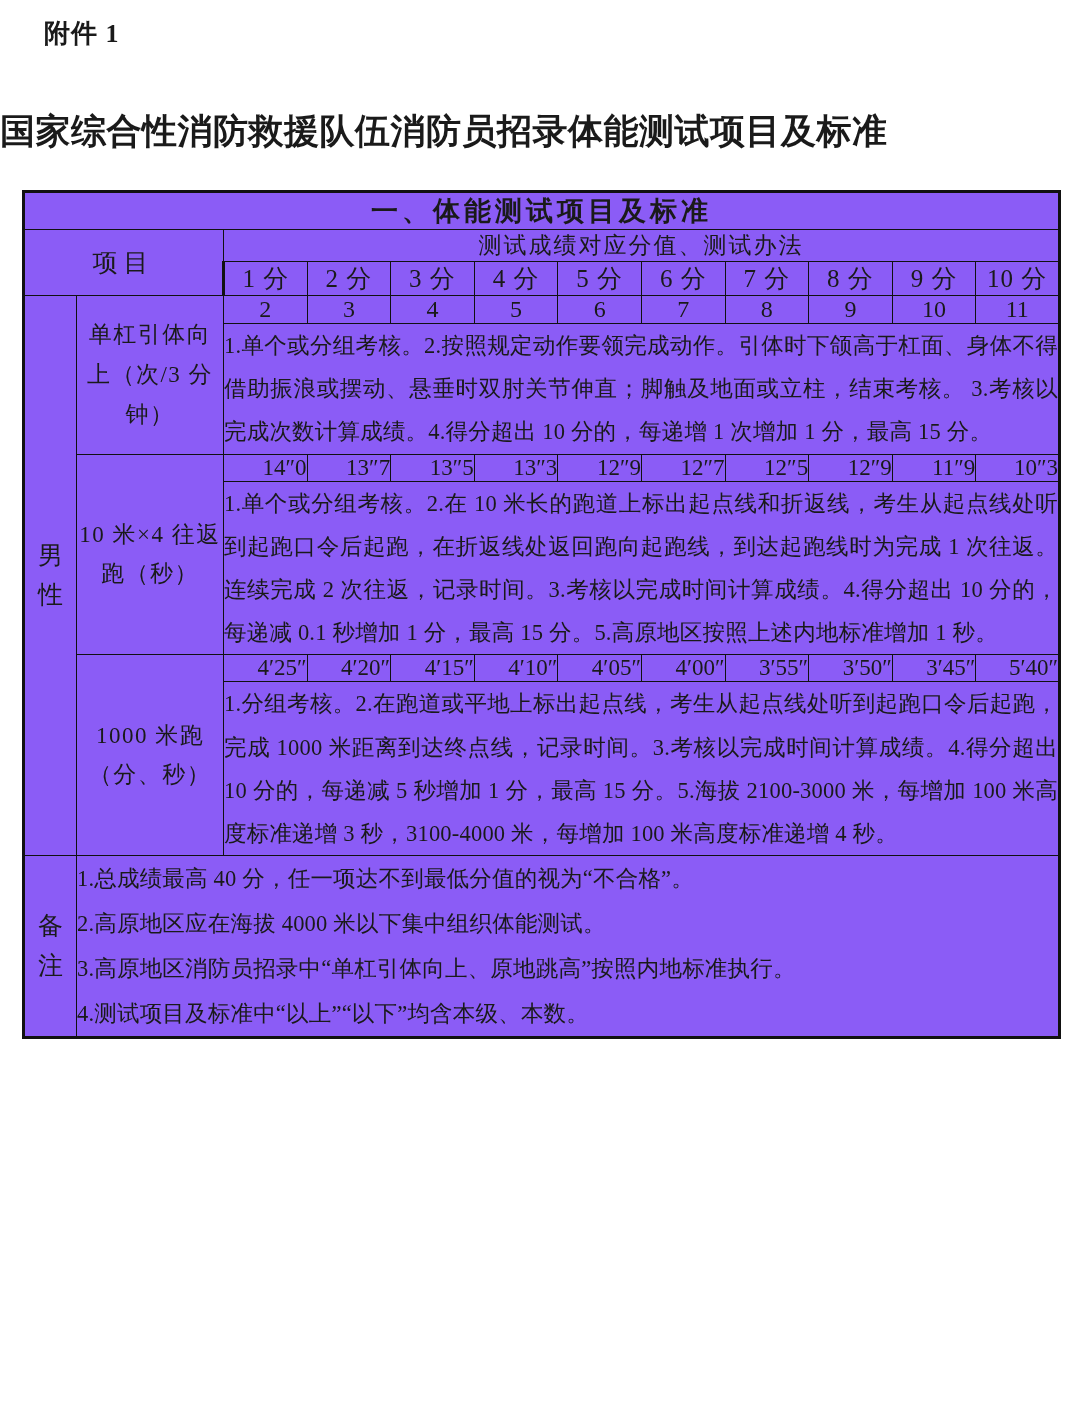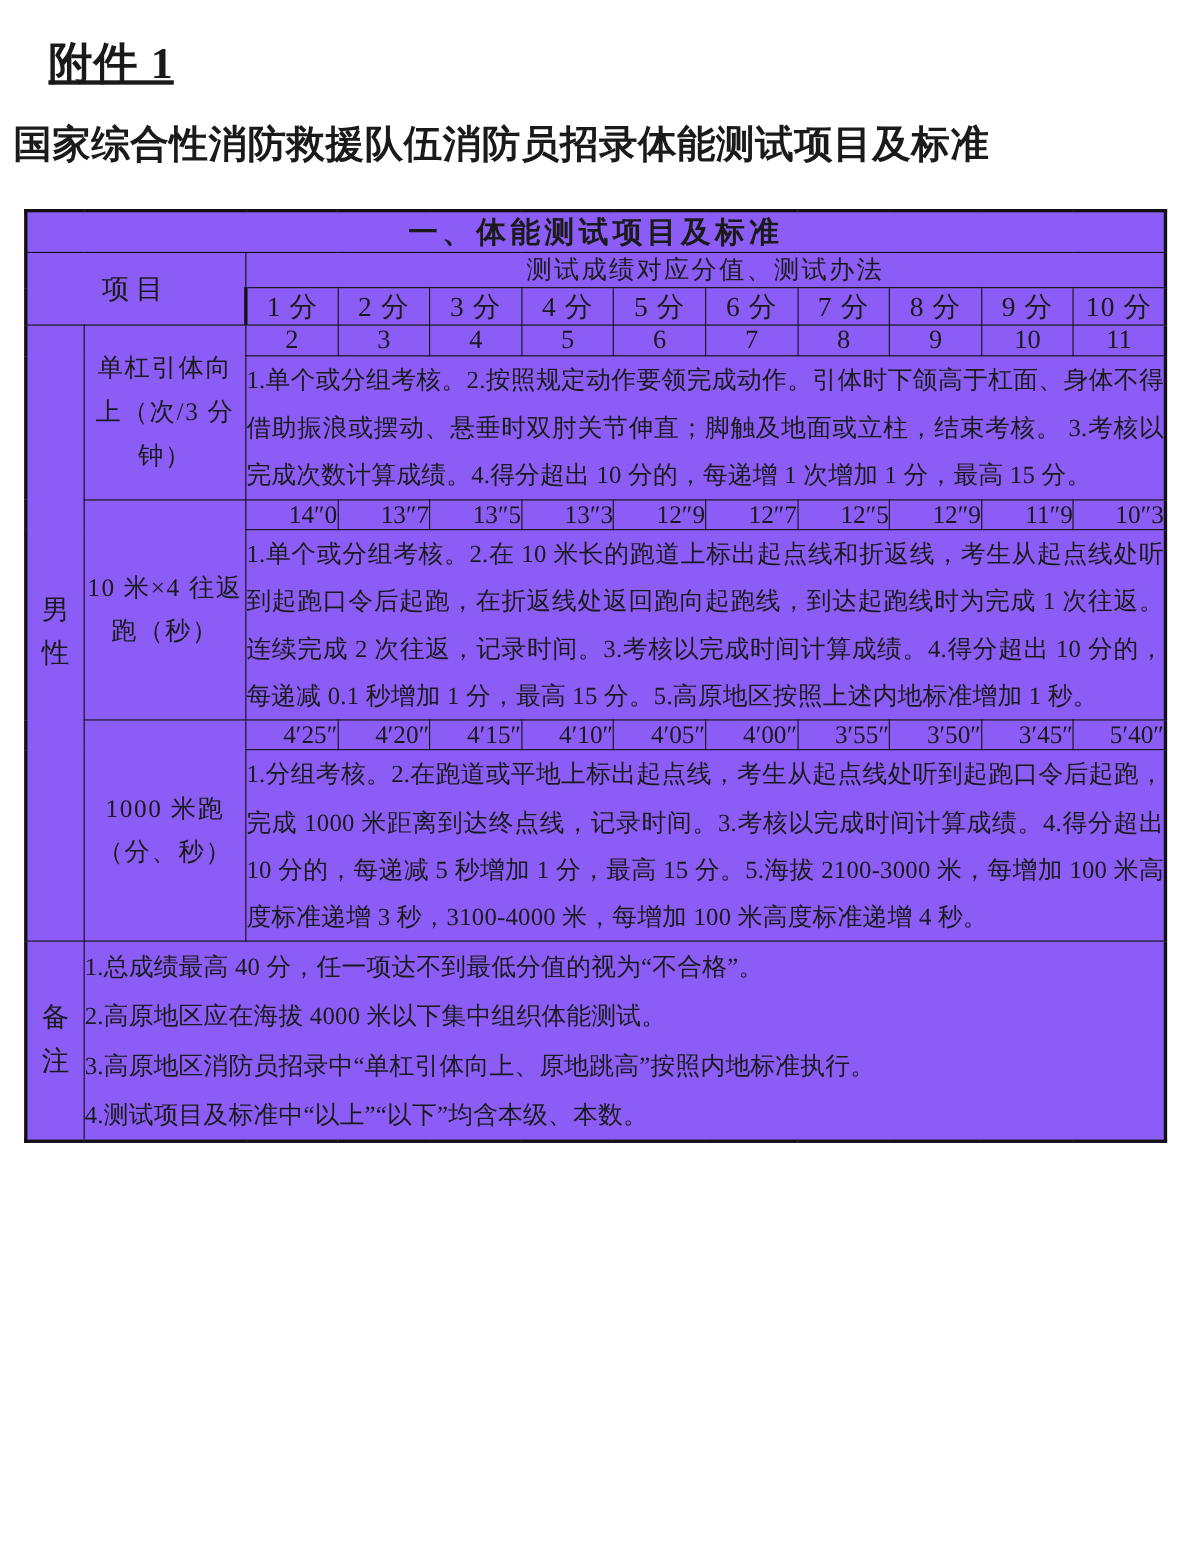--- a/index.html
+++ b/index.html
@@ -14,40 +14,38 @@
     color: #1a1a1a;
     position: relative;
     overflow: hidden;
   }
 
   .page { width: 1080px; height: 1418px; position: relative; padding: 0; }
 
   .attachment-label {
     position: absolute;
     left: 44px;
-    top: 34px;
-    font-size: 40px;
+    top: 18px;
+    font-size: 26px;
     font-weight: 700;
     letter-spacing: 1px;
     line-height: 1.2;
     white-space: nowrap;
-    text-decoration: underline;
   }
 
   .doc-title {
     position: absolute;
     left: 0;
     top: 108px;
     width: 856px;
     text-align: center;
     font-size: 35px;
     font-weight: 700;
     letter-spacing: 0.5px;
     white-space: nowrap;
-    padding-left: 12px;
   }
 
   table.std {
     position: absolute;
     left: 22px;
     top: 190px;
     width: 1036px;
     border-collapse: collapse;
     table-layout: fixed;
     background: #8b5cf6;

